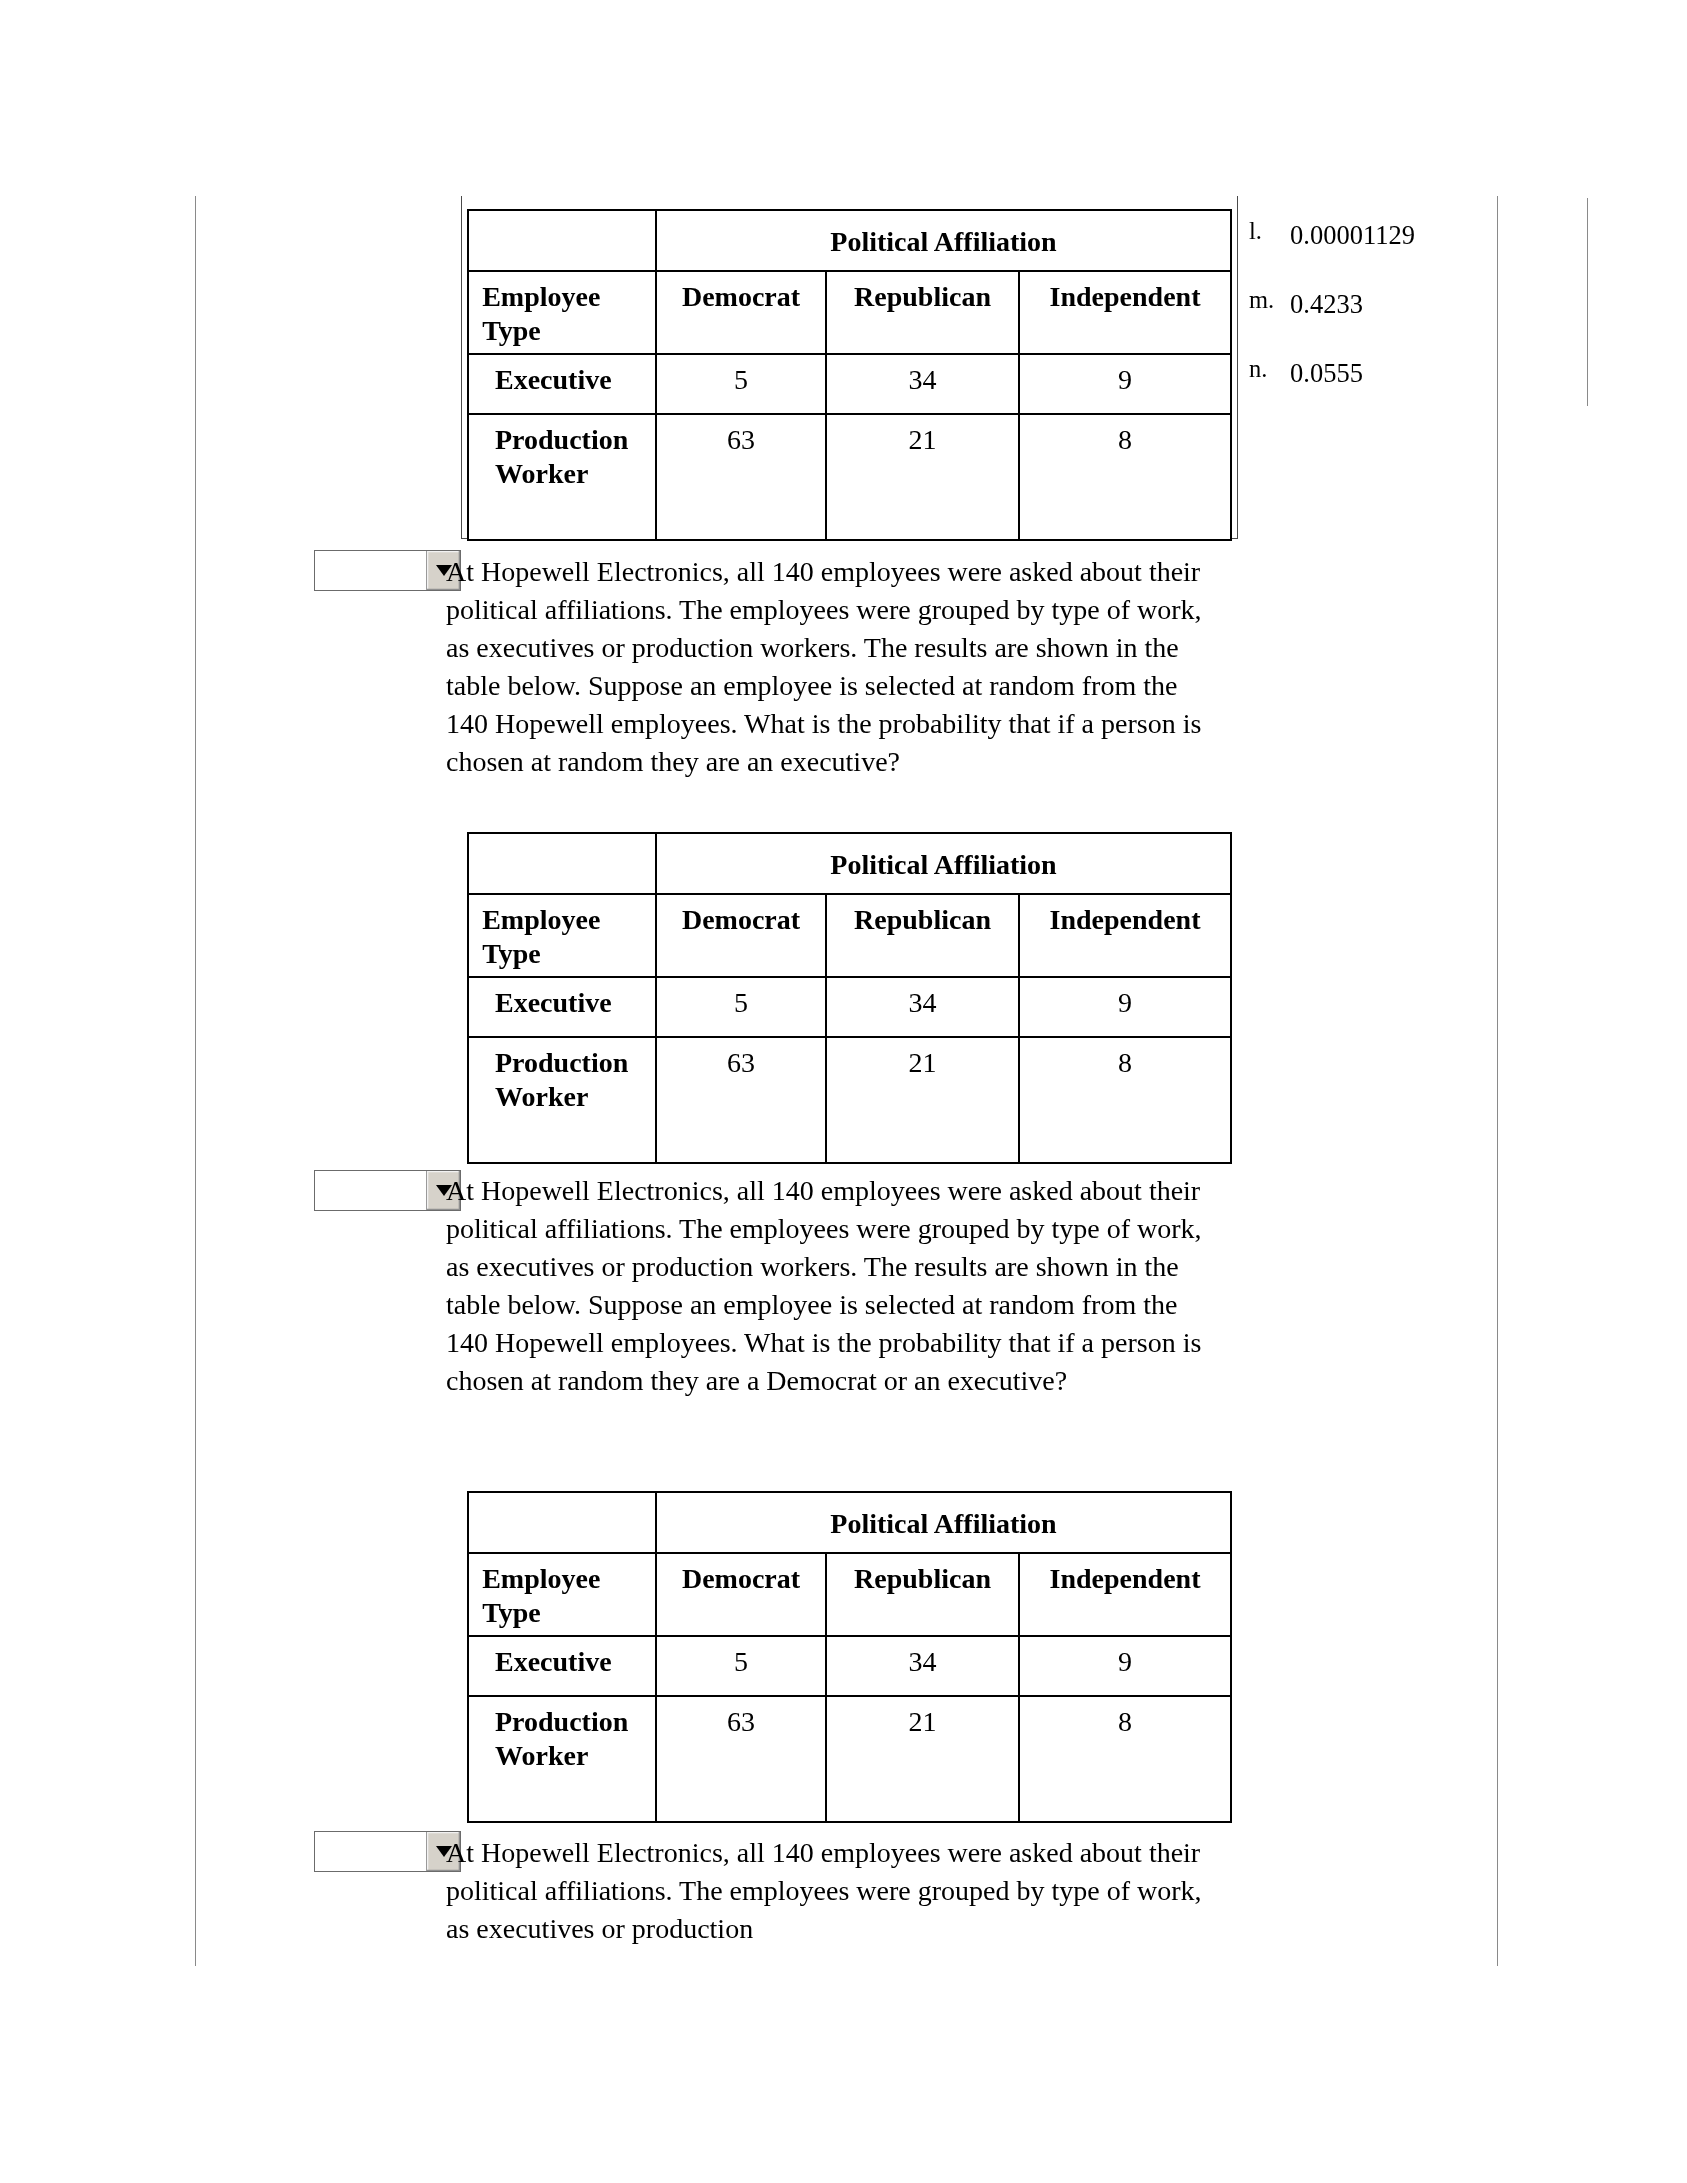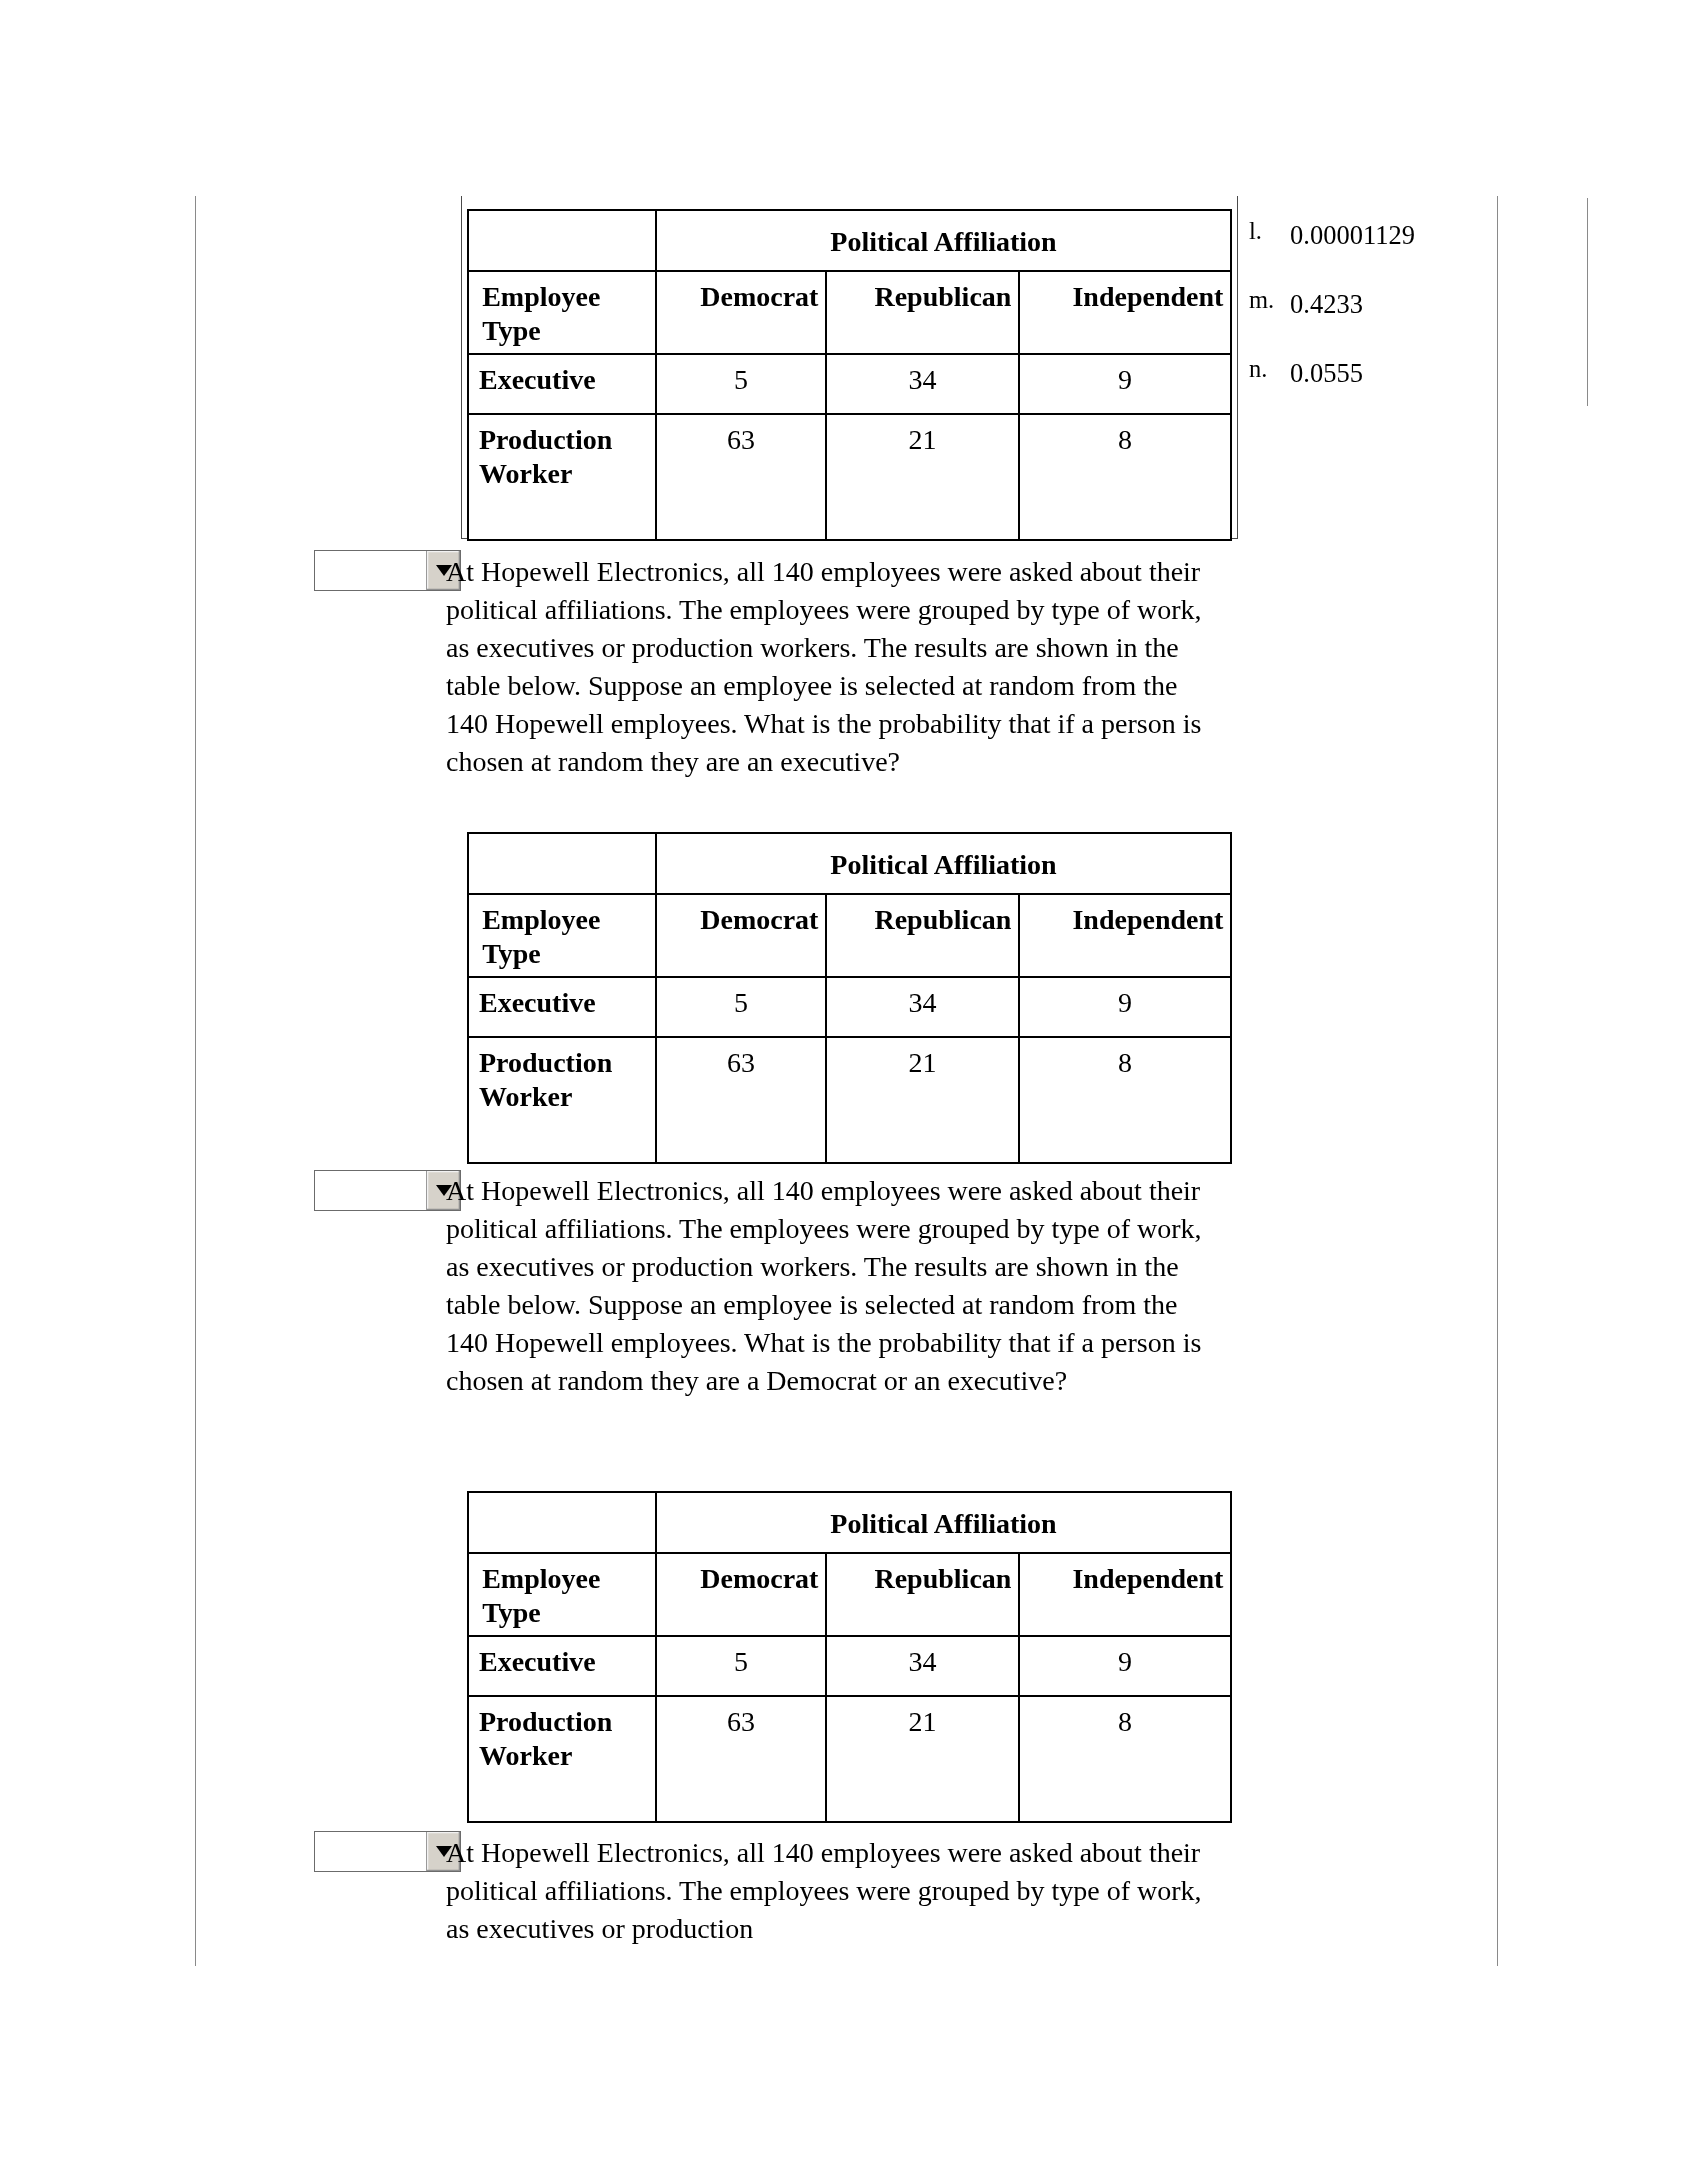--- a/index.html
+++ b/index.html
@@ -42,22 +42,22 @@
     line-height:34px;
     vertical-align:top;
     padding:8px 6.6px 5.3px 6.6px;
   }
   .ptable .r-group td { height:61px; vertical-align:middle; }
   .ptable .r-heads td { height:76px; }
   .ptable .r-exec  td { height:60px; }
   .ptable .r-prod  td { height:126px; }
   .ptable td.group   { text-align:center; font-weight:bold;margin-left:36px; }
   .ptable td.rowhead { font-weight:bold; text-align:left; padding-left:13.2px; }
-  .ptable td.colhead { font-weight:bold; text-align:right; }
-  .ptable td.rowlabel{ font-weight:bold; text-align:left; padding-left:10px; }
+  .ptable td.colhead { font-weight:bold; text-align:center; }
+  .ptable td.rowlabel{ font-weight:bold; text-align:left; padding-left:26px; }
   .ptable td.val     { text-align:center; }
   .t1 { left:467px; top:209px; }
   .t2 { left:467px; top:832px; }
   .t3 { left:467px; top:1491px; }
 
   
   .answers { position:absolute; left:1249px; top:220px; }
   .answer-row { display:flex; align-items:baseline; height:32px; margin-bottom:37px; }
   .ans-label { font-size:24.5px; width:41px; display:inline-block; position:relative; top:-5.3px; }
   .ans-value { font-size:26.5px; }

